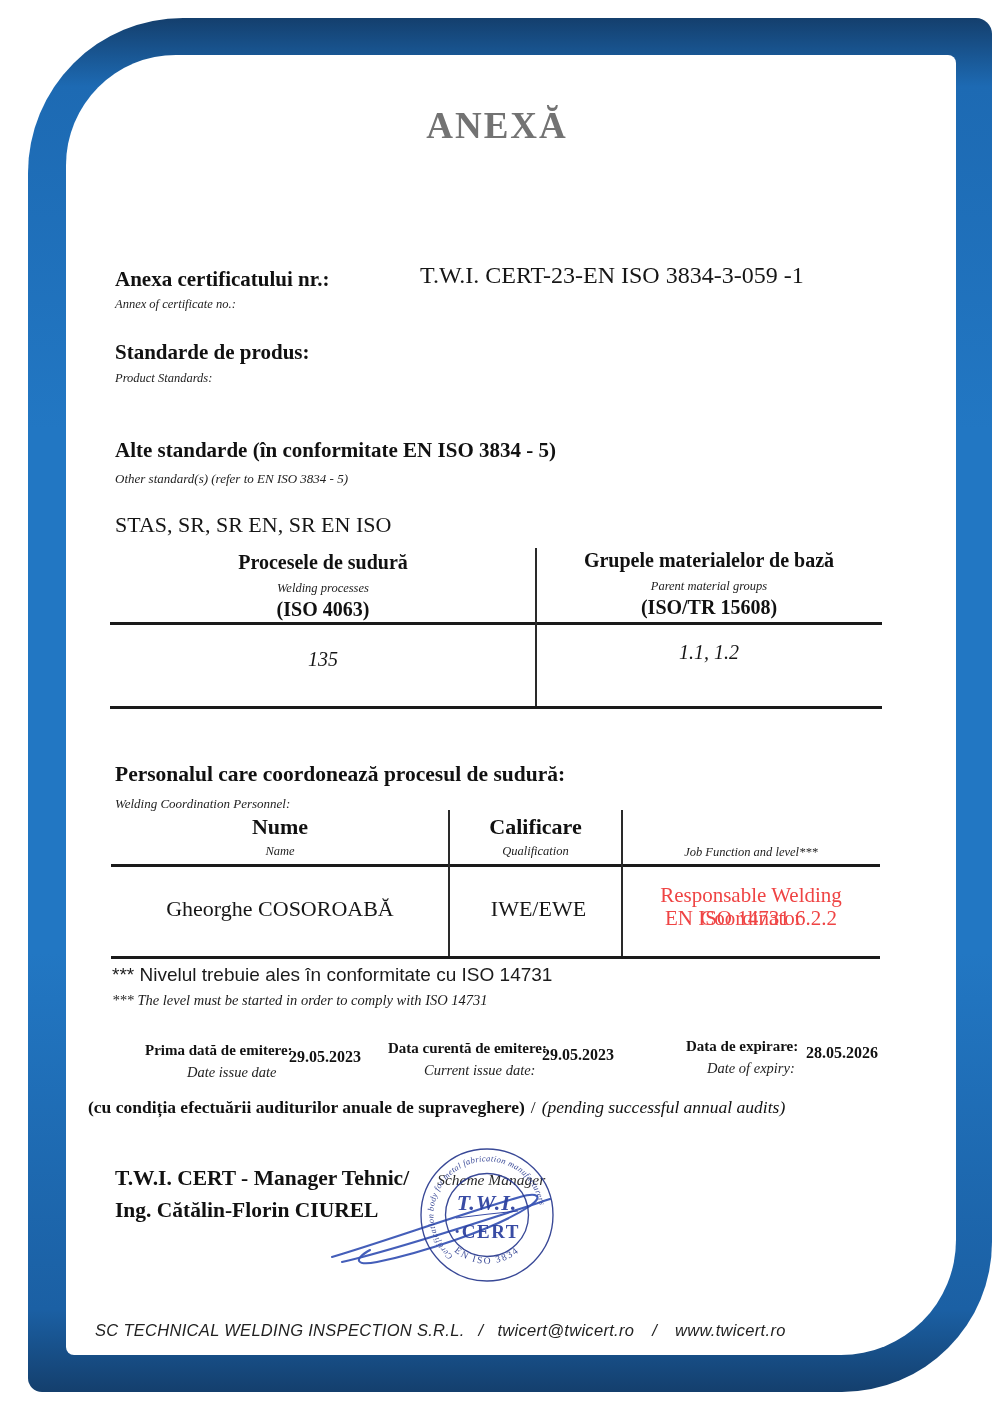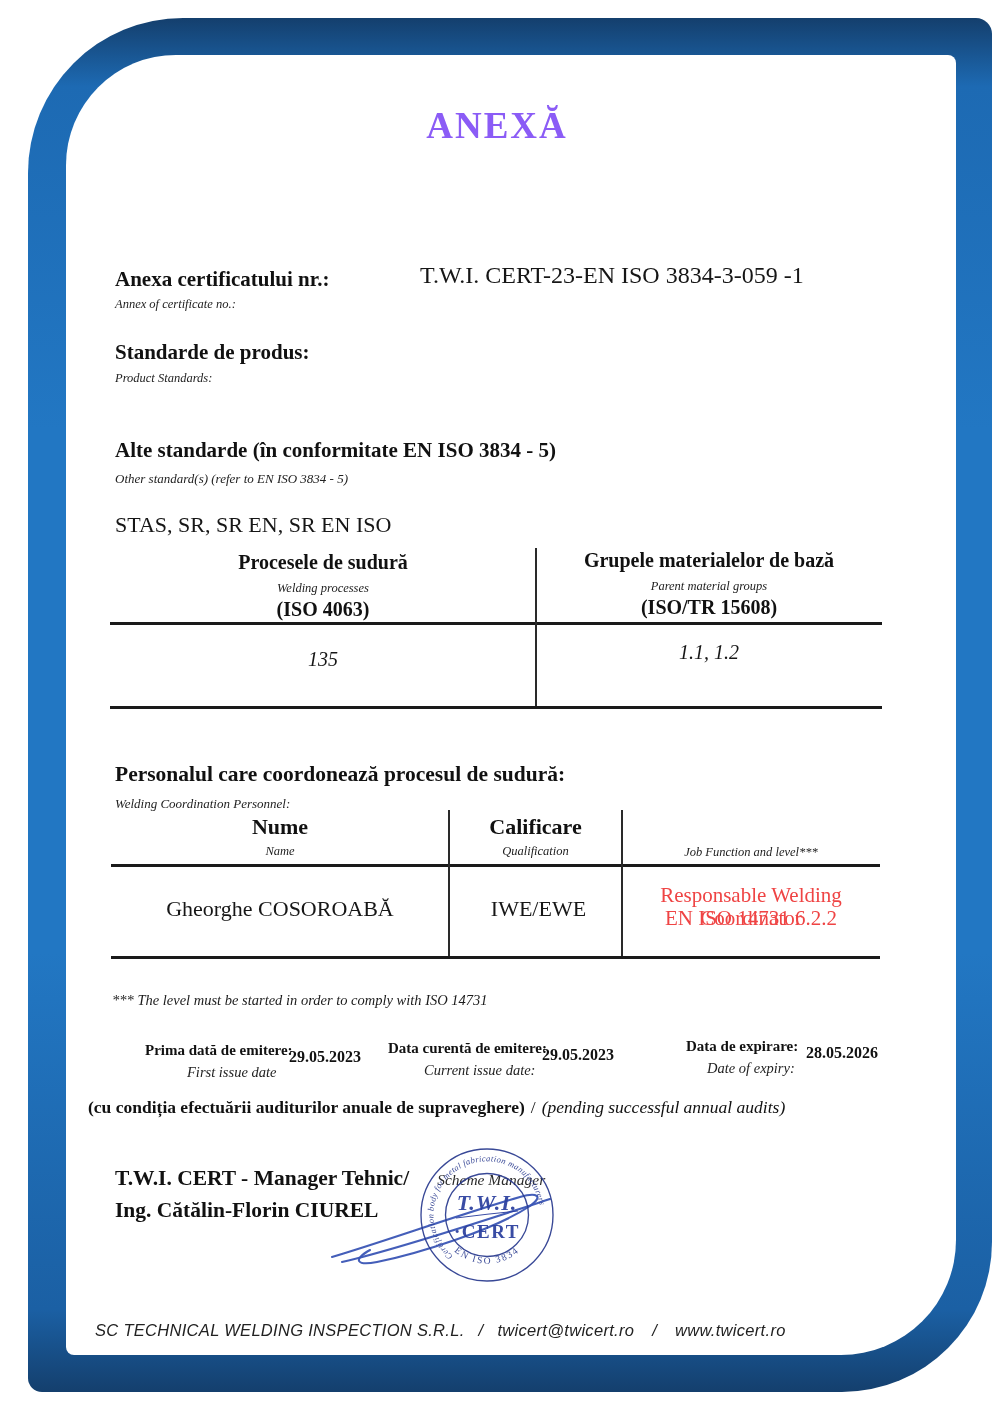--- a/index.html
+++ b/index.html
@@ -15,21 +15,21 @@
   }
   .frame-inner{
     position:absolute;left:66px;top:55px;width:890px;height:1300px;
     border-radius:110px 8px 115px 8px;background:#ffffff;
   }
   .abs{position:absolute;}
   .ctr{text-align:center;}
   .b{font-weight:700;}
   .i{font-style:italic;}
   .sans{font-family:"Liberation Sans","DejaVu Sans",sans-serif;}
-  .doc-title{left:47px;top:104px;width:900px;font-size:37px;font-weight:700;letter-spacing:2px;color:#8b5cf6;}
+  .doc-title{left:47px;top:104px;width:900px;font-size:37px;font-weight:700;letter-spacing:2px;color:#737373;}
   .doc-subtitle{left:47px;top:156px;width:900px;font-size:17px;font-style:italic;letter-spacing:1.5px;color:#222;}
   .lab-ro{font-size:21px;font-weight:700;color:#111;}
   .lab-en{font-size:12.5px;font-style:italic;color:#222;}
   .cert-value{font-size:24px;color:#161616;}
   .plain-22{font-size:22px;color:#161616;}
   .t-title{font-size:20px;font-weight:700;color:#111;}
   .t-sub{font-size:12.5px;font-style:italic;color:#222;}
   .t-val{font-size:20px;font-style:italic;color:#161616;}
   .hline{background:#1a1a1a;}
   .vline{background:#2a2a2a;}
@@ -100,24 +100,25 @@
   <div class="abs ctr t-sub" style="left:622px;width:258px;top:845px;">Job Function and level***</div>
   <div class="abs hline" style="left:111px;top:864px;width:769px;height:3px;"></div>
   <div class="abs vline" style="left:448px;top:810px;width:2px;height:148px;"></div>
   <div class="abs vline" style="left:621px;top:810px;width:2px;height:148px;"></div>
   <div class="abs ctr cell-22" style="left:111px;width:338px;top:896px;">Gheorghe COSOROABĂ</div>
   <div class="abs ctr cell-22" style="left:449px;width:179px;top:896px;">IWE/EWE</div>
   <div class="abs ctr cell-15" style="left:622px;width:258px;top:884px;">Responsable Welding Coordinator</div>
   <div class="abs ctr cell-15" style="left:622px;width:258px;top:907px;">EN ISO 14731 6.2.2</div>
   <div class="abs hline" style="left:111px;top:956px;width:769px;height:2.5px;"></div>
 
+  <div class="abs sans note-ro" style="left:112px;top:964px;">*** Nivelul trebuie ales în conformitate cu ISO 14731</div>
   <div class="abs note-en" style="left:112px;top:992px;">*** The level must be started in order to comply with ISO 14731</div>
 
   <div class="abs d-lab" style="left:145px;top:1042px;">Prima dată de emitere:</div>
-  <div class="abs d-sub" style="left:187px;top:1064px;">First issue date</div>
+  <div class="abs d-sub" style="left:187px;top:1064px;">Date issue date</div>
   <div class="abs d-val" style="left:289px;top:1048px;">29.05.2023</div>
 
   <div class="abs d-lab" style="left:388px;top:1040px;">Data curentă de emitere:</div>
   <div class="abs d-sub" style="left:424px;top:1062px;">Current issue date:</div>
   <div class="abs d-val" style="left:542px;top:1046px;">29.05.2023</div>
 
   <div class="abs d-lab" style="left:686px;top:1038px;">Data de expirare:</div>
   <div class="abs d-sub" style="left:707px;top:1060px;">Date of expiry:</div>
   <div class="abs d-val" style="left:806px;top:1044px;">28.05.2026</div>
 

